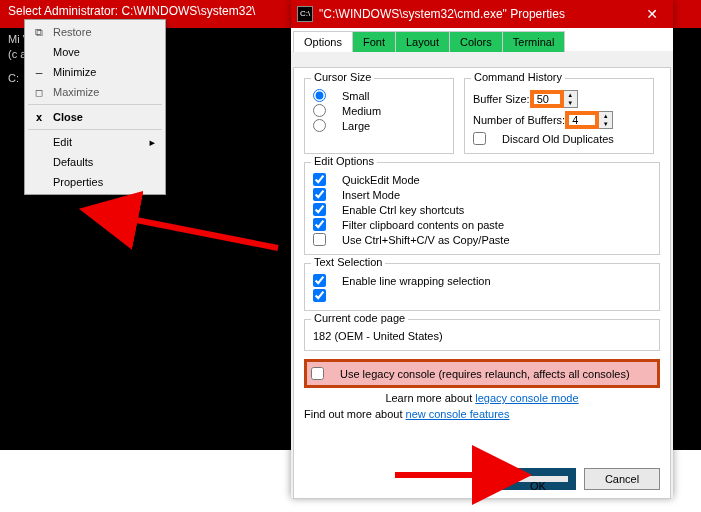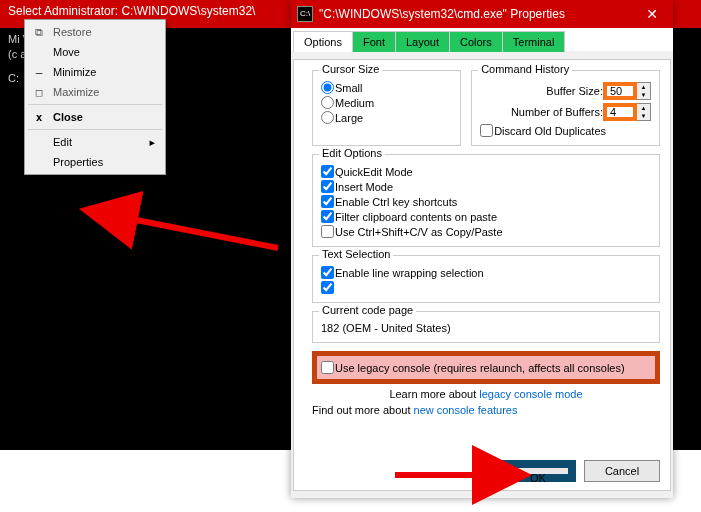--- a/index.html
+++ b/index.html
@@ -15,35 +15,35 @@
 .ctxmenu .ic{position:absolute;left:6px;top:4px;width:12px;text-align:center;font-family:monospace}
 .ctxmenu .sub{position:absolute;right:8px;top:4px}
 .props{position:absolute;left:291px;top:0;width:382px;height:498px;background:#f0f0f0;box-shadow:0 0 8px rgba(0,0,0,.4)}
 .props .titlebar{height:28px;background:#c00;color:#fff;display:flex;align-items:center;padding:0 0 0 6px}
 .props .titlebar .ico{width:16px;height:16px;background:#000;border:1px solid #888;margin-right:6px;color:#fff;font-size:8px;text-align:center;line-height:14px}
 .props .titlebar .ttl{flex:1;font-size:12px}
 .props .titlebar .x{width:42px;height:28px;text-align:center;line-height:28px;font-size:14px}
 .tabs{display:flex;background:#fff;padding:2px 2px 0 2px}
 .tab{padding:4px 10px;border:1px solid #ccc;border-bottom:none;margin-right:-1px;background:#22c55e;position:relative;top:1px}
 .tab.active{background:#fff;z-index:2}
-.tabbody{background:#fff;border:1px solid #ccc;margin:8px 2px 2px 2px;padding:10px 10px 6px 18px;height:432px;position:relative}
+.tabbody{background:#fff;border:1px solid #ccc;margin:16px 2px 2px 2px;padding:10px 10px 6px 10px;height:432px;position:relative}
 .row{display:flex;gap:10px}
 .grp{border:1px solid #ccc;padding:8px 8px 6px 8px;margin-bottom:8px;position:relative}
 .grp .lg{position:absolute;top:-8px;left:6px;background:#fff;padding:0 3px}
 .grp.cs{width:150px}
 .grp.ch{width:190px}
-.rad,.chk{display:flex;align-items:center;gap:1px;margin:2px 0}
+.rad,.chk{display:flex;align-items:center;gap:16px;margin:2px 0}
 .rad input,.chk input{margin:0}
-.chrow{display:flex;align-items:center;justify-content:flex-end;margin:3px 0}
+.chrow{display:flex;align-items:center;justify-content:flex-start;margin:3px 0}
 .spin{display:flex;align-items:center}
 .spin input{width:34px;height:18px;border:4px solid #f97316;text-align:left;padding:0 3px}
 .spin .ud{width:14px;height:18px;border:1px solid #888;border-left:none;display:flex;flex-direction:column}
 .spin .ud span{flex:1;text-align:center;font-size:6px;line-height:8px;background:#eee}
-.linklike{color:#0066cc;}
-.hl{background:#f5b7b7;padding:3px 4px;margin:4px 0;border:5px solid #c2410c}
+.linklike{color:#0066cc;text-decoration:underline}
+.hl{background:#f5b7b7;padding:3px 4px;margin:4px 0;border:3px solid #c2410c}
 .btns{position:absolute;right:10px;bottom:8px;display:flex;gap:8px}
 .btn{width:76px;height:22px;border:1px solid #888;background:#e8e8e8;text-align:center;line-height:20px}
 .btn.primary{border:8px solid #0c4a6e}
 .arrow{position:absolute;pointer-events:none}
 .arrow svg{overflow:visible}
 </style>
 </head>
 <body>
 
 <div class="bg">
@@ -58,20 +58,21 @@
 
 <div class="ctxmenu">
   <div class="mi"><span class="ic">⧉</span><span>Restore</span></div>
   <div class="mi on"><span>Move</span></div>
   <div class="mi on"><span class="ic">—</span><span>Minimize</span></div>
   <div class="mi"><span class="ic">□</span><span>Maximize</span></div>
   <div class="sep"></div>
   <div class="mi on bold"><span class="ic">x</span><span>Close</span></div>
   <div class="sep"></div>
   <div class="mi on"><span>Edit</span><span class="sub">▸</span></div>
+  <div class="mi on"><span>Defaults</span></div>
   <div class="mi on"><span>Properties</span></div>
 </div>
 
 <div class="props">
   <div class="titlebar">
     <div class="ico">C:\</div>
     <div class="ttl">"C:\WINDOWS\system32\cmd.exe" Properties</div>
     <div class="x">✕</div>
   </div>
   <div class="tabs">

